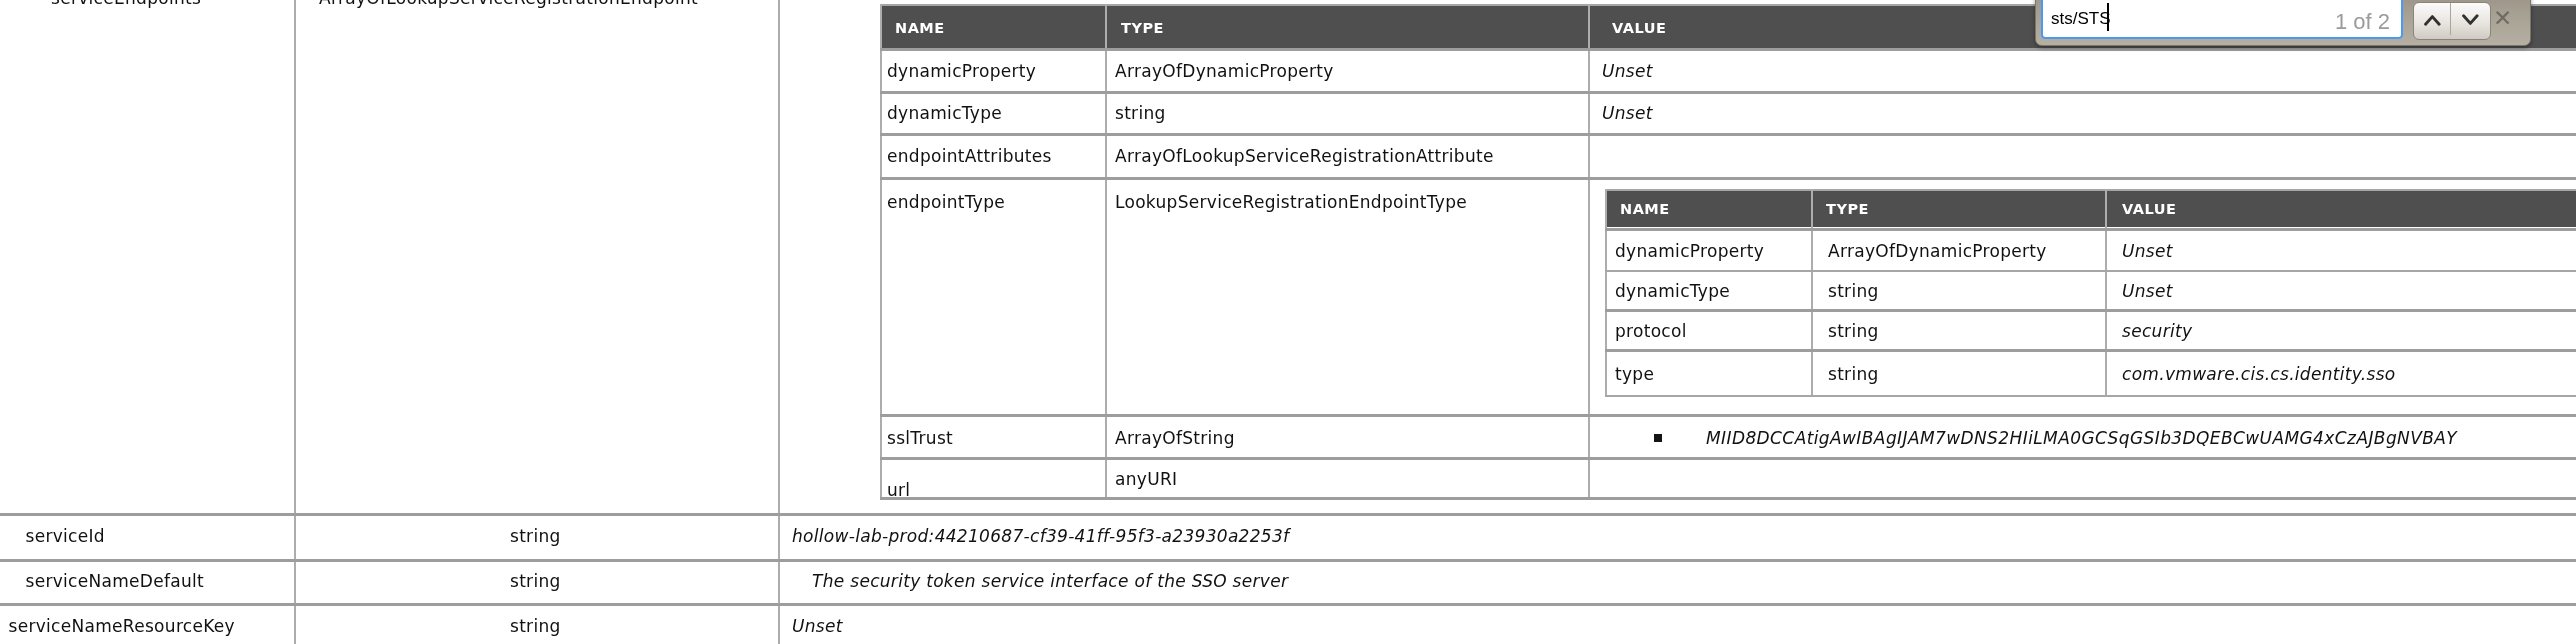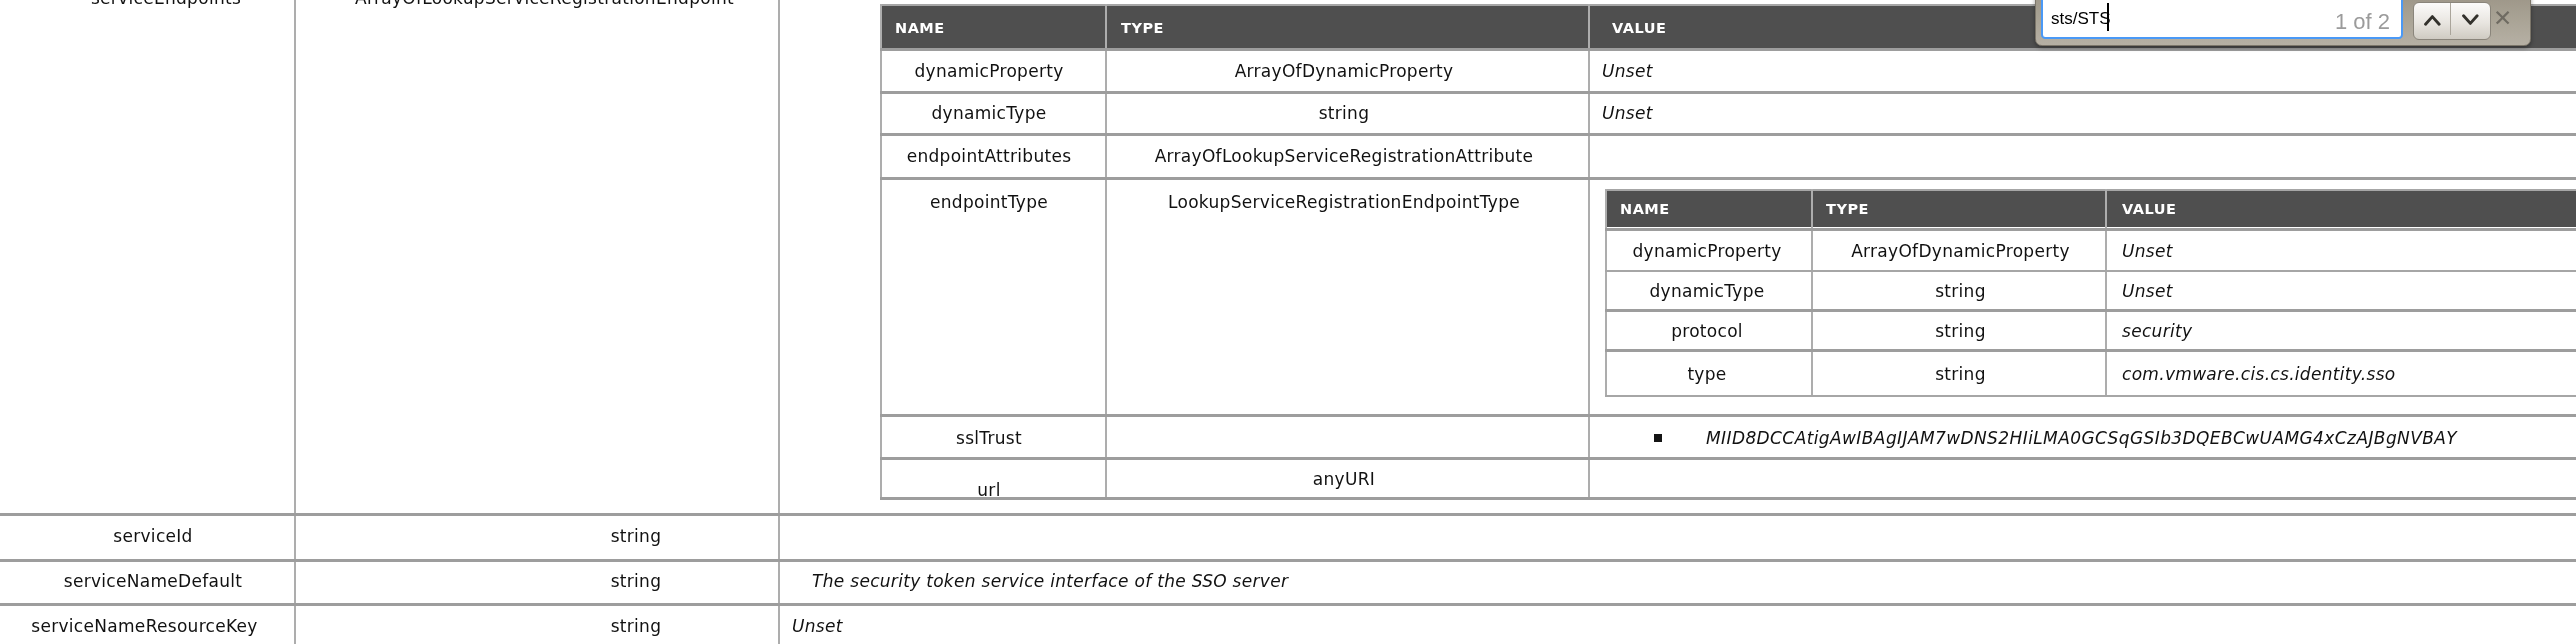--- a/index.html
+++ b/index.html
@@ -6,21 +6,21 @@
   .stage{
     position:relative;width:2576px;height:644px;overflow:hidden;background:#ffffff;
     font-family:"DejaVu Sans",sans-serif;font-size:17px;color:#111;
   }
   .abs{position:absolute;white-space:nowrap;}
   .vline{position:absolute;width:1.7px;background:#adadad;}
   .hline{position:absolute;height:2.6px;background:#9d9d9d;}
   .hline2{position:absolute;height:1.7px;background:#a6a6a6;}
   .hdrband{position:absolute;background:#4f4f4f;}
   .hdrlabel{position:absolute;color:#ffffff;font-weight:bold;font-size:14.5px;letter-spacing:0.5px;white-space:nowrap;}
-  .cellr{position:absolute;text-align:center;letter-spacing:0.3px;white-space:nowrap;}
+  .cellr{position:absolute;text-align:left;letter-spacing:0.3px;white-space:nowrap;}
   .celll{position:absolute;text-align:center;letter-spacing:0.3px;white-space:nowrap;font-style:italic;}
   .bullet{position:absolute;width:7.7px;height:7.7px;background:#141414;}
   .hl{background:#ff9632;}
   
   .findbar{
     position:absolute;left:2035px;top:-10.2px;width:494px;height:54px;z-index:20;
     background:linear-gradient(180deg,#9a9385 0%,#aaa496 55%,#b6b0a4 100%);
     border:0.9px solid #7c766a;border-radius:6.8px;
     box-shadow:0 1.7px 4.3px rgba(0,0,0,0.35);
     font-family:"Liberation Sans",sans-serif;
@@ -54,20 +54,21 @@
   <div class="vline" style="left:778px;top:0;height:513px;"></div>
   <div class="vline" style="left:294px;top:515px;height:129px;"></div>
   <div class="vline" style="left:778px;top:515px;height:129px;"></div>
 
   <div class="hline" style="left:0;top:513px;width:2576px;"></div>
   <div class="hline" style="left:0;top:559px;width:2576px;"></div>
   <div class="hline" style="left:0;top:603px;width:2576px;"></div>
 
   <div class="cellr" style="left:25.5px;top:526px;width:255px;">serviceId</div>
   <div class="cellr" style="left:510px;top:526px;width:252px;">string</div>
+  <div class="celll" style="left:792px;top:526px;">hollow-lab-prod:44210687-cf39-41ff-95f3-a23930a2253f</div>
 
   <div class="cellr" style="left:25.5px;top:571px;width:255px;">serviceNameDefault</div>
   <div class="cellr" style="left:510px;top:571px;width:252px;">string</div>
   <div class="celll" style="left:812px;top:571px;">The security token service interface of the SSO server</div>
 
   <div class="cellr" style="left:8.5px;top:616px;width:272px;">serviceNameResourceKey</div>
   <div class="cellr" style="left:510px;top:616px;width:252px;">string</div>
   <div class="celll" style="left:792px;top:616px;">Unset</div>
 
   <div class="hdrband" style="left:880px;top:6px;width:1696px;height:42px;"></div>
@@ -96,20 +97,21 @@
   <div class="cellr" style="left:1115px;top:103px;width:458px;">string</div>
   <div class="celll" style="left:1602px;top:103px;">Unset</div>
 
   <div class="cellr" style="left:887px;top:146px;width:204px;">endpointAttributes</div>
   <div class="cellr" style="left:1115px;top:146px;width:458px;">ArrayOfLookupServiceRegistrationAttribute</div>
 
   <div class="cellr" style="left:887px;top:192px;width:204px;">endpointType</div>
   <div class="cellr" style="left:1115px;top:192px;width:458px;">LookupServiceRegistrationEndpointType</div>
 
   <div class="cellr" style="left:887px;top:428px;width:204px;">sslTrust</div>
+  <div class="cellr" style="left:1115px;top:428px;width:458px;">ArrayOfString</div>
   <div class="bullet" style="left:1654px;top:434px;"></div>
   <div class="celll" style="left:1706px;top:428px;letter-spacing:0.4px;">MIID8DCCAtigAwIBAgIJAM7wDNS2HIiLMA0GCSqGSIb3DQEBCwUAMG4xCzAJBgNVBAY</div>
 
   <div class="cellr" style="left:887px;top:480px;width:204px;">url</div>
   <div class="cellr" style="left:1115px;top:469px;width:458px;">anyURI</div>
 
   <div class="hdrband" style="left:1605px;top:190px;width:971px;height:37px;"></div>
   <div class="hdrlabel" style="left:1620px;top:201px;">NAME</div>
   <div class="hdrlabel" style="left:1826px;top:201px;">TYPE</div>
   <div class="hdrlabel" style="left:2122px;top:201px;">VALUE</div>

